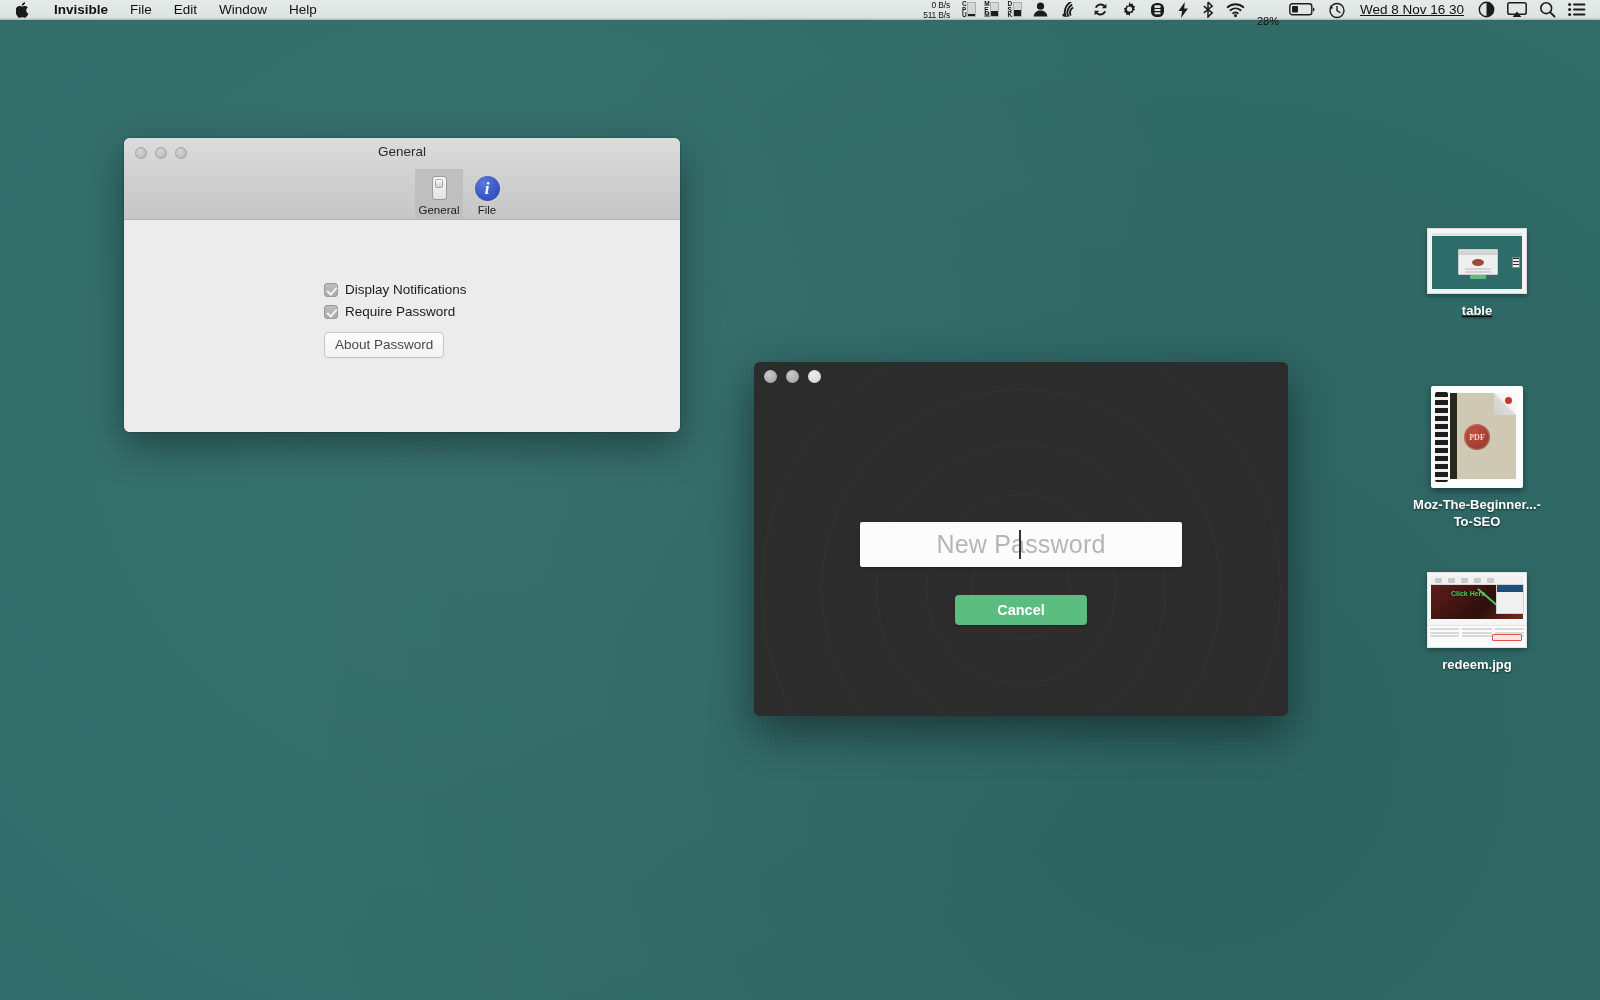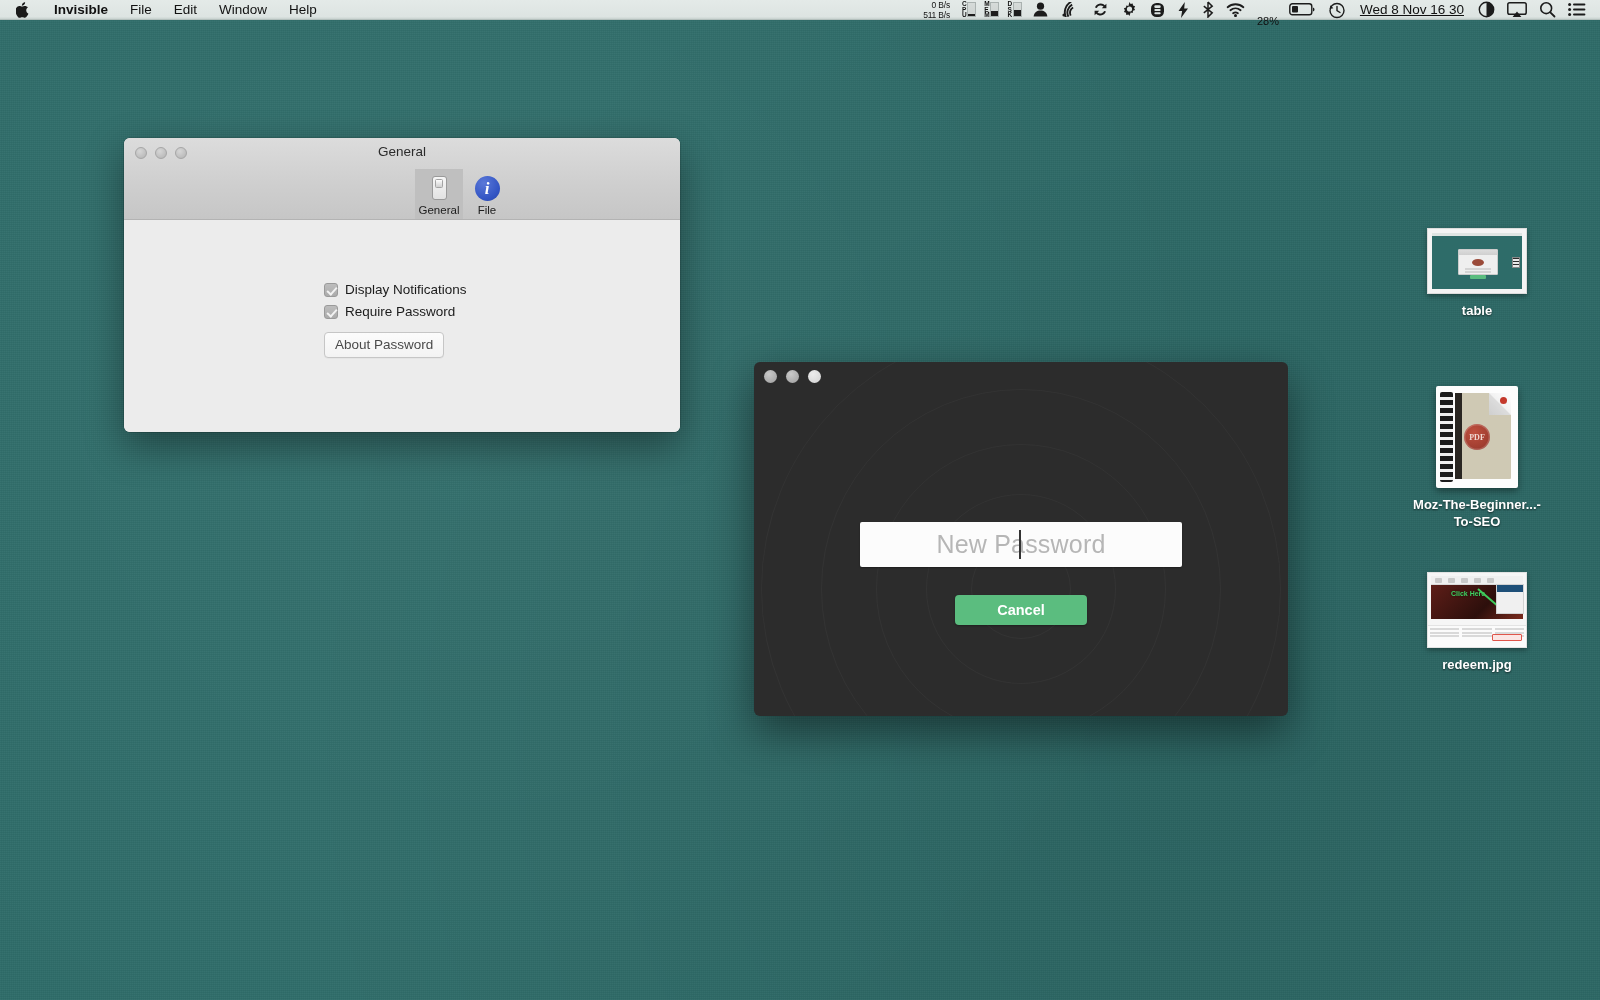--- a/index.html
+++ b/index.html
@@ -256,21 +256,21 @@
   .tt-seal { width: 12px; height: 7px; border-radius: 50%; background: #9b4b3a; margin: 4px auto 2px; }
   .tt-line { height: 1.5px; background: #d4d4d4; margin: 1.5px 6px; }
   .tt-btn { width: 16px; height: 4px; background: #5bbd7f; border-radius: 1px; margin: 2px auto 0; }
   .tt-side {
     position: absolute; right: 2px; top: 24px; width: 8px; height: 11px;
     background: repeating-linear-gradient(#2b2b2b 0 1.5px, #e9e9e9 1.5px 3px);
     border: 0.5px solid #888;
   }
   
   .thumb-pdf {
-    width: 82px; height: 102px;
+    width: 92px; height: 102px;
     background: #fdfdfd;
     border-radius: 2px;
     box-shadow: 0 3px 7px rgba(0,0,0,0.4);
     position: relative; overflow: hidden;
   }
   .pdf-spiral {
     position: absolute; left: 4px; top: 6px; bottom: 6px; width: 13px;
     background: repeating-linear-gradient(to bottom, #1c1c1c 0 5px, #f0f0f0 5px 8px);
     border-radius: 2px;
   }
@@ -556,21 +556,21 @@
 
     <div class="pw-fields">
       <div class="pw-input">
         <span class="pw-placeholder">New Password</span>
         <span class="caret"></span>
       </div>
       <div class="pw-button">Cancel</div>
     </div>
   </div>
 
-  <div class="desk-icon" style="left:1402px; top:228px;">
+  <div class="desk-icon" style="left:1402px; top:228px;text-decoration:underline;">
     <div class="thumb-table">
       <div class="thumb-table-inner">
         <div class="tt-menubar"></div>
         <div class="tt-win">
           <div class="tt-win-bar"></div>
           <div class="tt-seal"></div>
           <div class="tt-line"></div>
           <div class="tt-line"></div>
           <div class="tt-btn"></div>
         </div>

